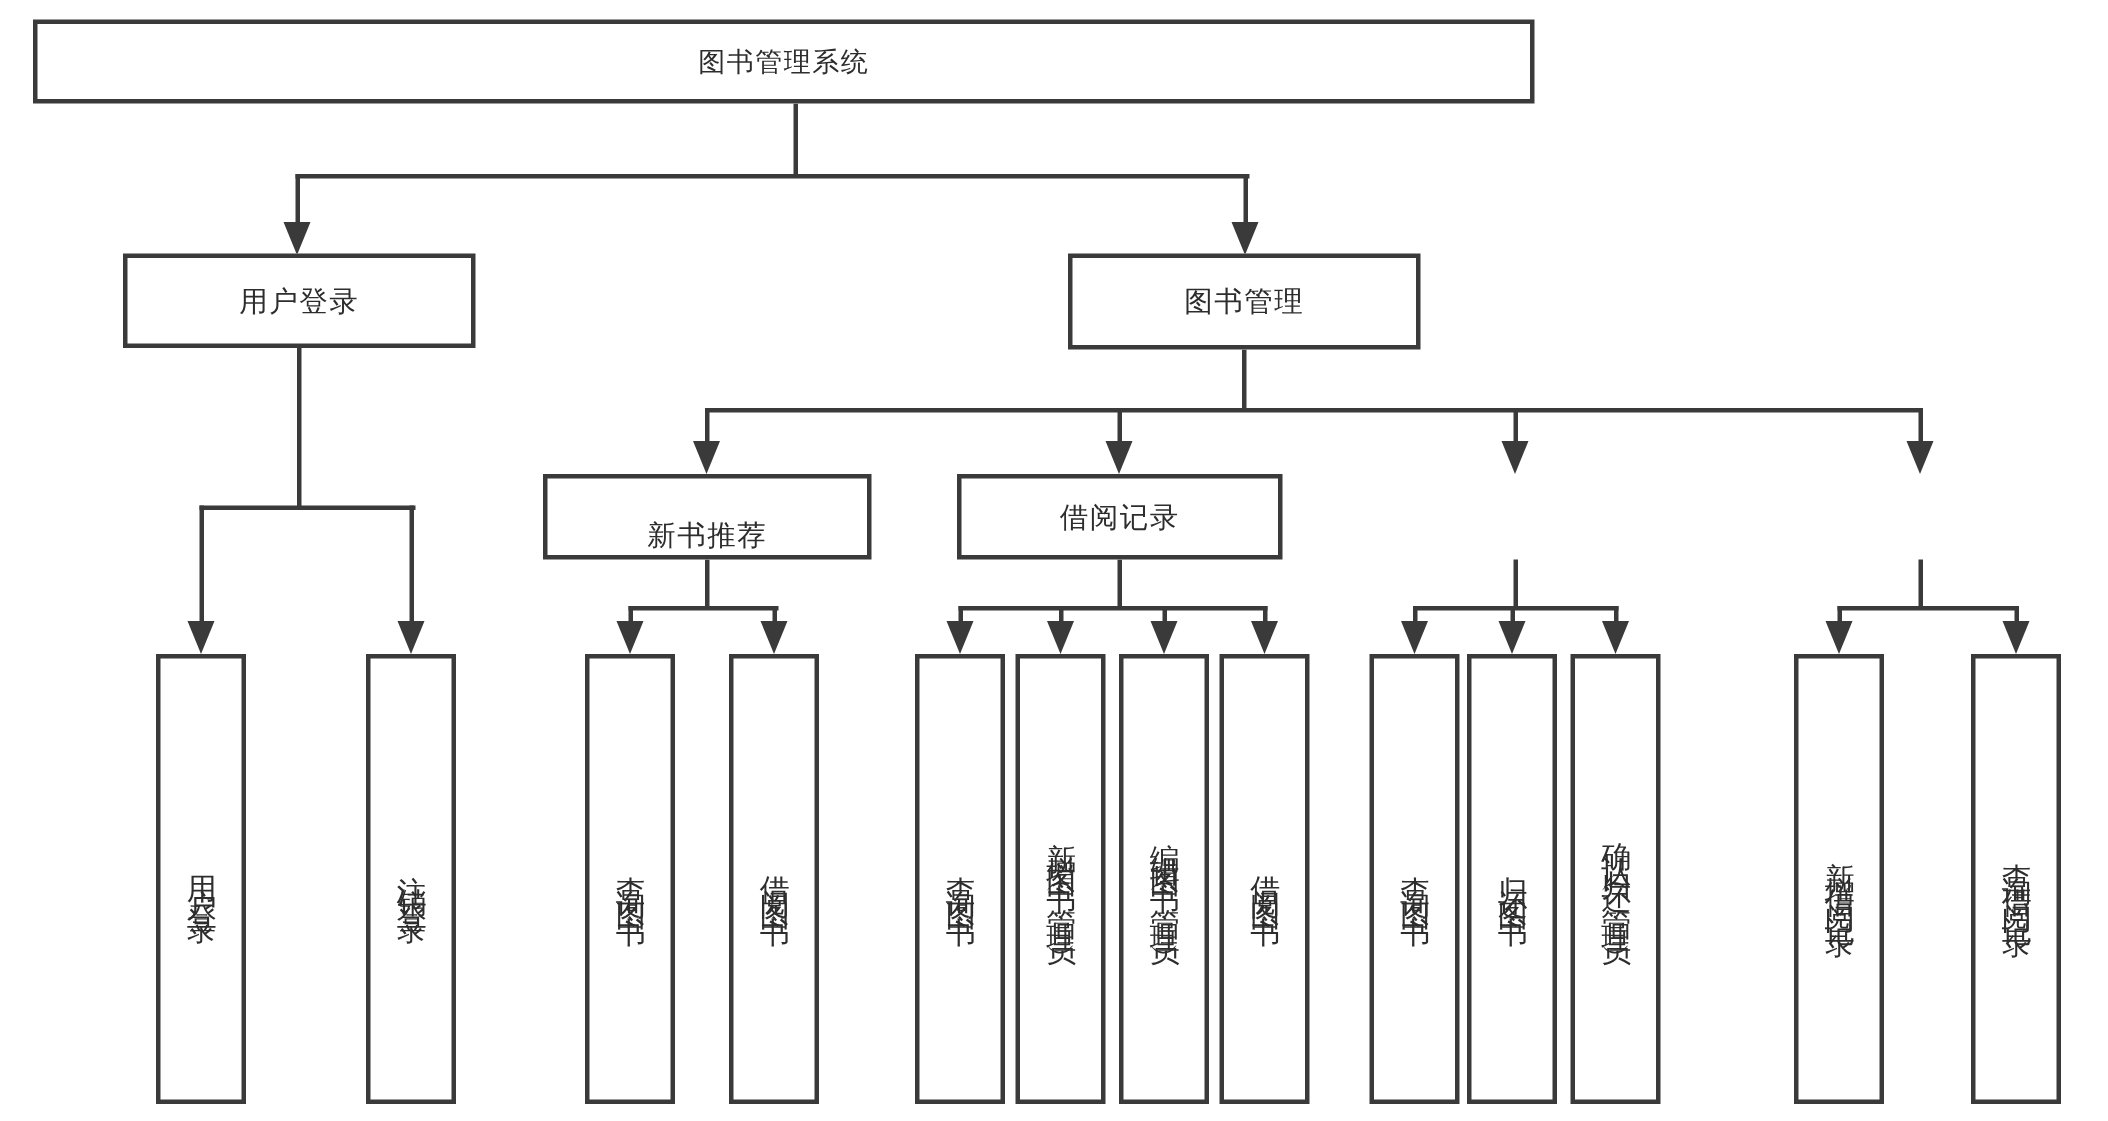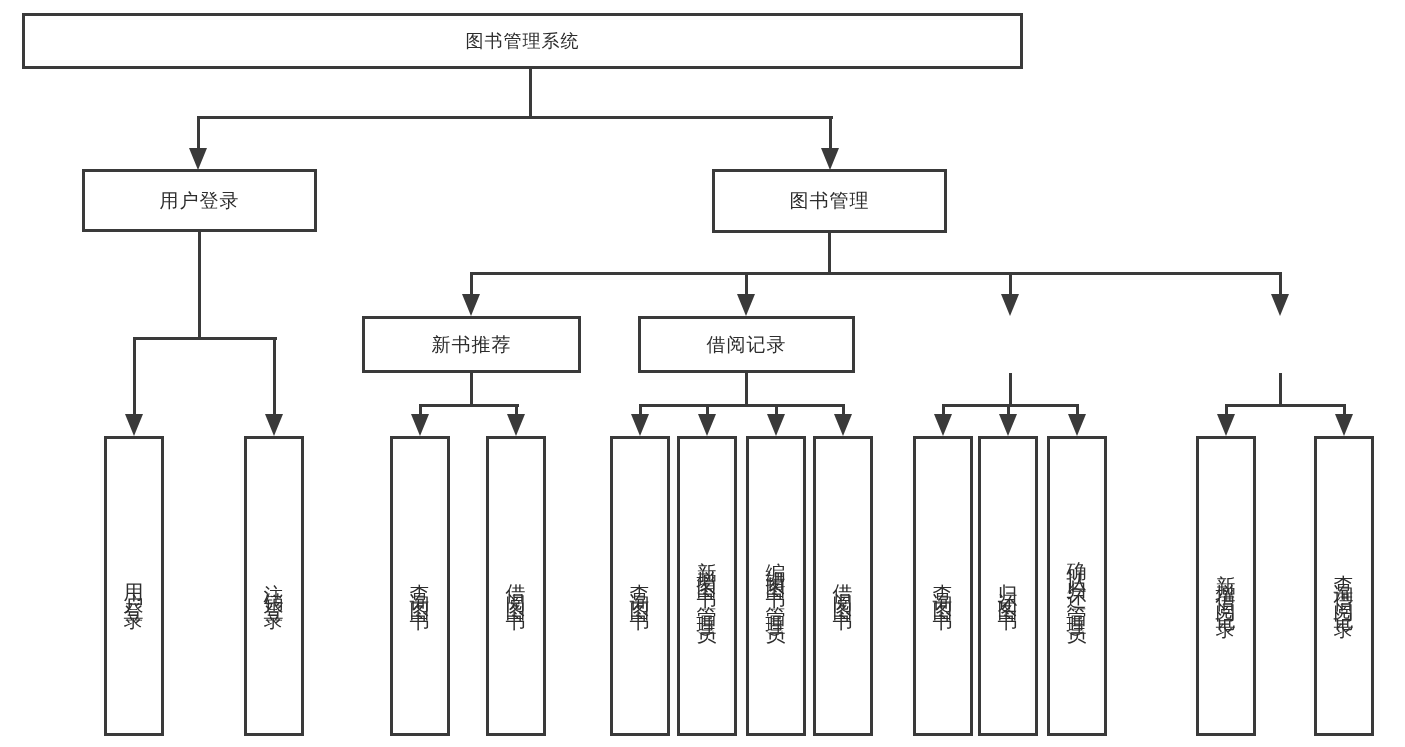--- a/index.html
+++ b/index.html
@@ -136,21 +136,21 @@
     <span class="hlabel">图书管理系统</span>
   </div>
 
   <div class="box" style="left:82px;top:169px;width:235px;height:63px;">
     <span class="hlabel">用户登录</span>
   </div>
   <div class="box" style="left:712px;top:169px;width:235px;height:64px;">
     <span class="hlabel">图书管理</span>
   </div>
 
-  <div class="box" style="left:362px;top:316px;width:219px;height:57px;">
+  <div class="box" style="left:362px;top:316px;width:219px;height:57px;align-items:flex-end;">
     <span class="hlabel">新书推荐</span>
   </div>
   <div class="box" style="left:638px;top:316px;width:217px;height:57px;">
     <span class="hlabel">借阅记录</span>
   </div>
 
   <div class="box vbox" style="left:104px;">
     <span class="vlabel">用户登录</span>
   </div>
   <div class="box vbox" style="left:244px;">

